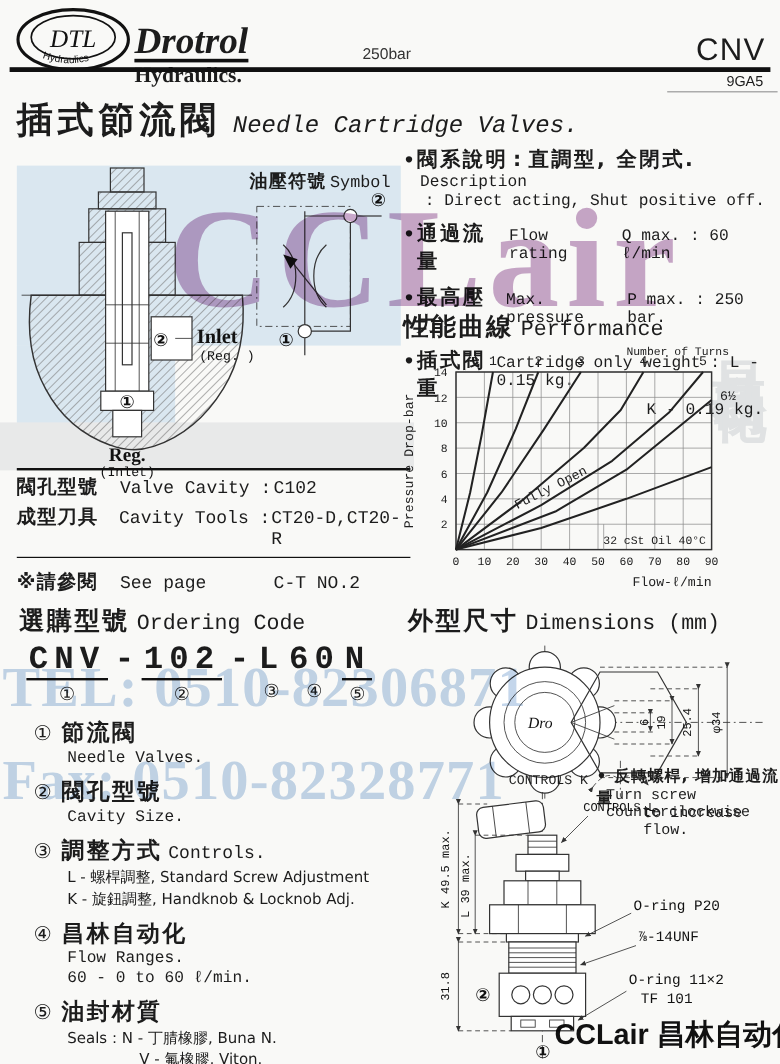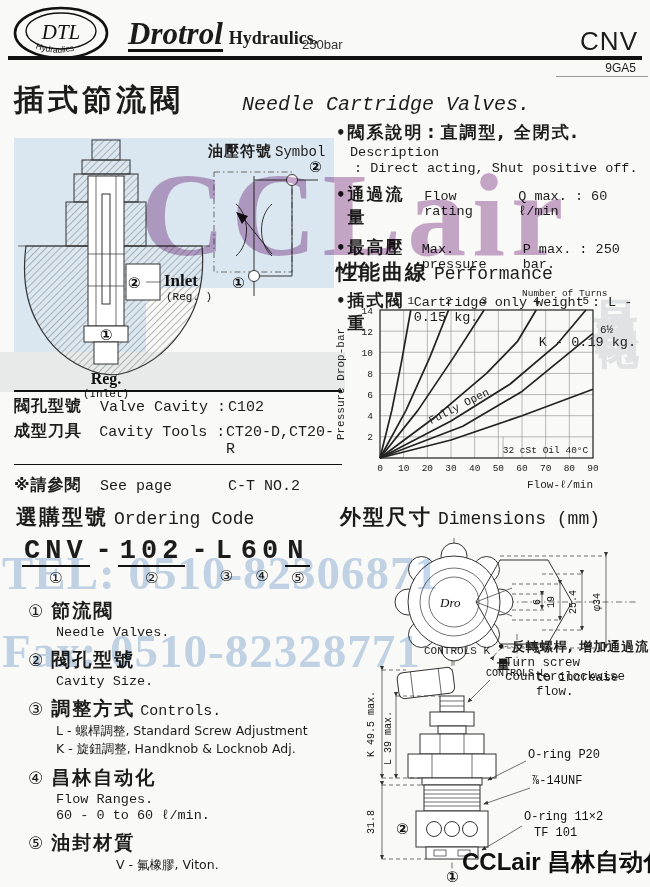--- a/index.html
+++ b/index.html
@@ -87,31 +87,31 @@
   <div class="wm wm-patch" style="left:14px;top:288px;width:132px;height:64px;"></div>
   <div class="wm wm-band" style="left:0;top:352px;width:345px;height:40px;"></div>
 
   <svg class="abs" style="left:12px;top:5px;" width="100" height="56" viewBox="0 0 100 56">
     <ellipse cx="49" cy="28" rx="46" ry="25" fill="none" stroke="#111" stroke-width="2.6"></ellipse>
     <ellipse cx="49" cy="26" rx="35" ry="18" fill="none" stroke="#111" stroke-width="1.4"></ellipse>
     <text x="49" y="34" text-anchor="middle" font-family="Liberation Serif,serif" font-style="italic" font-size="21" fill="#111">DTL</text>
     <path id="lcurve" d="M16,40 Q49,57 84,36" fill="none"></path>
     <text font-size="8.5" fill="#111" font-family="Liberation Sans,sans-serif"><textPath href="#lcurve" startOffset="8">Hydraulics</textPath></text>
   </svg>
-  <div class="abs" style="left:128px;top:18px;display:flex;align-items:baseline;">
+  <div class="abs" style="left:106px;top:18px;display:flex;align-items:baseline;flex-direction:column;">
     <span class="brand">Drotrol</span>
     <span class="brand2">Hydraulics.</span>
   </div>
   <div class="abs hdr-press" style="left:302px;top:37px;">250bar</div>
   <div class="abs hdr-series" style="right:12px;top:26px;">CNV</div>
   <div class="abs hdr-rule" style="left:8px;right:8px;top:56px;"></div>
   <div class="abs hdr-code" style="right:14px;top:61px;">9GA5</div>
   <div class="abs hdr-rule2" style="left:556px;right:2px;top:76px;"></div>
 
-  <div class="abs" style="left:14px;top:80px;display:flex;align-items:baseline;gap:48px;">
+  <div class="abs" style="left:14px;top:80px;display:flex;align-items:baseline;">
     <span class="title-cn">插式節流閥</span>
     <span class="title-en" style="margin-left:10px;font-style:italic;">Needle Cartridge Valves.</span>
   </div>
 
   <svg class="abs" style="left:18px;top:134px;" width="192" height="258" viewBox="0 0 192 258">
     <defs>
       <pattern id="hat" width="5" height="5" patternUnits="userSpaceOnUse" patternTransform="rotate(45)">
         <line x1="0" y1="0" x2="0" y2="5" stroke="#7a7a7a" stroke-width="1"></line>
       </pattern>
     </defs>
@@ -337,20 +337,21 @@
         <span class="it-cn">昌林自动化</span>
       </div>
       <div class="it-sub">Flow Ranges.</div>
       <div class="it-sub">60 - 0 to 60 ℓ/min.</div>
     </div>
     <div class="item">
       <div class="item-head">
         <span class="it-num">⑤</span>
         <span class="it-cn">油封材質</span>
       </div>
+      <div class="it-sub it-sub-cjk">Seals : N - 丁腈橡膠, Buna N.</div>
       <div class="it-sub it-sub-cjk" style="margin-left:88px;">V - 氟橡膠, Viton.</div>
     </div>
   </div>
 
   <div class="abs" style="left:340px;top:503px;display:flex;align-items:baseline;">
     <span class="h-cn">外型尺寸</span>
     <span class="h-en">Dimensions (mm)</span>
   </div>
 
   <svg class="abs" style="left:392px;top:538px;" width="252" height="128" viewBox="0 0 252 128">

